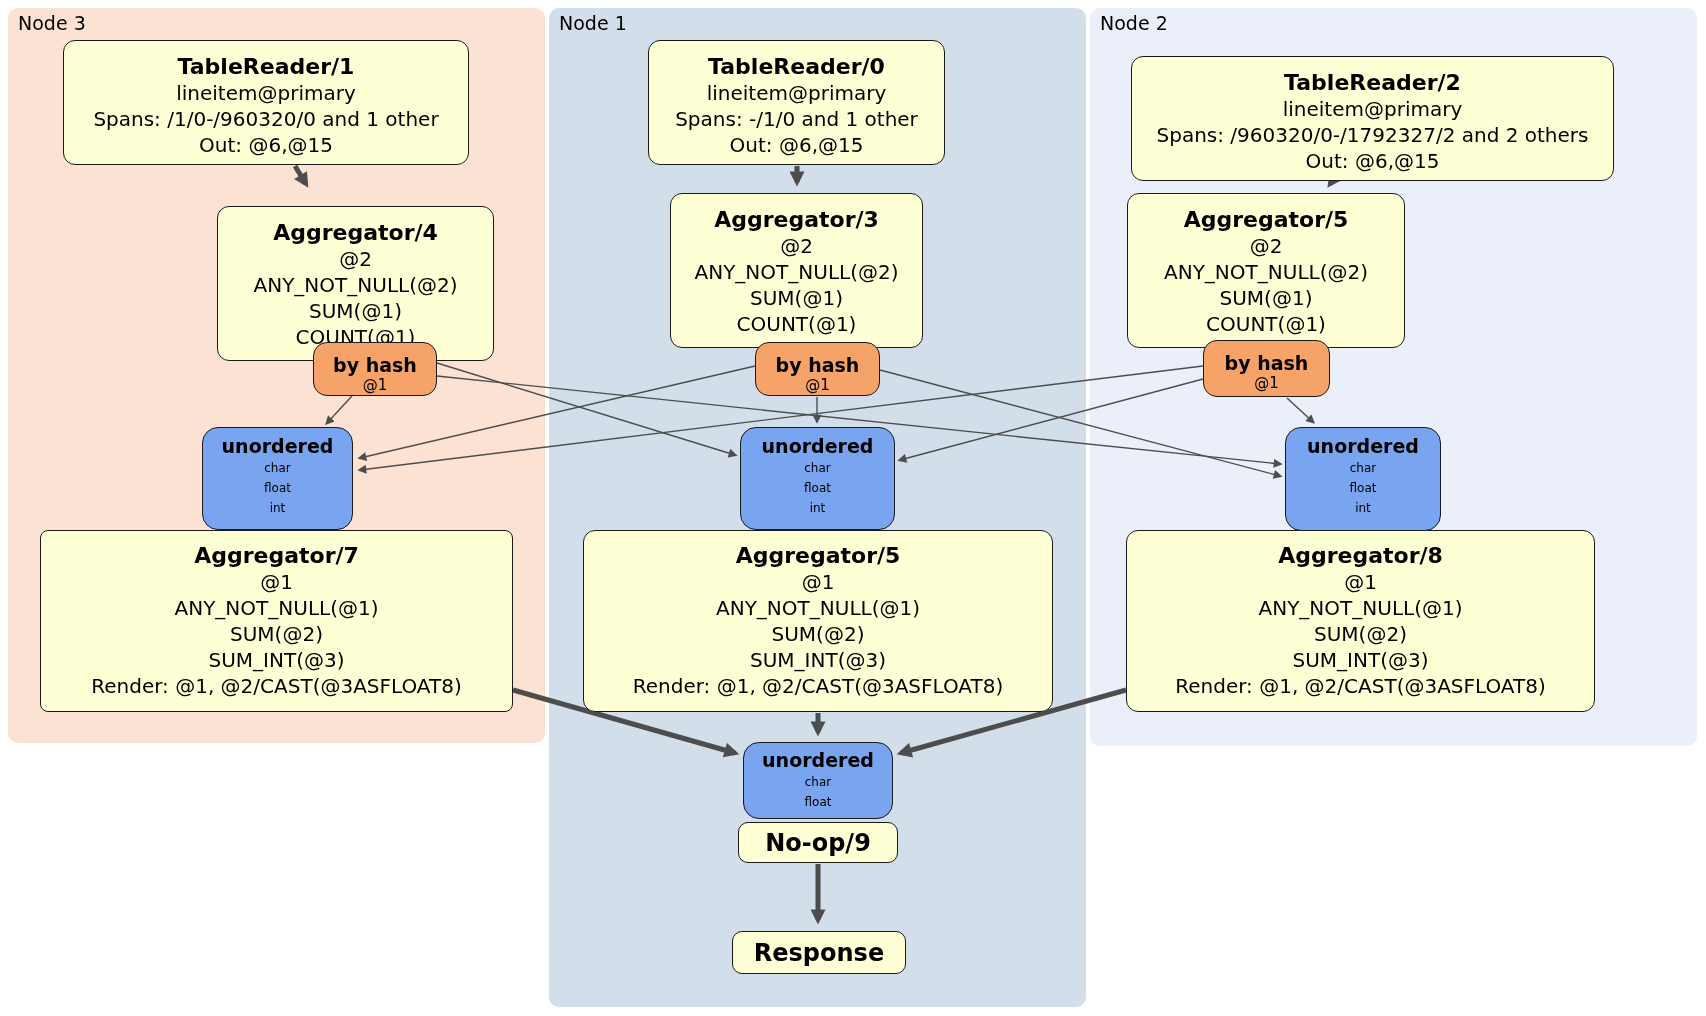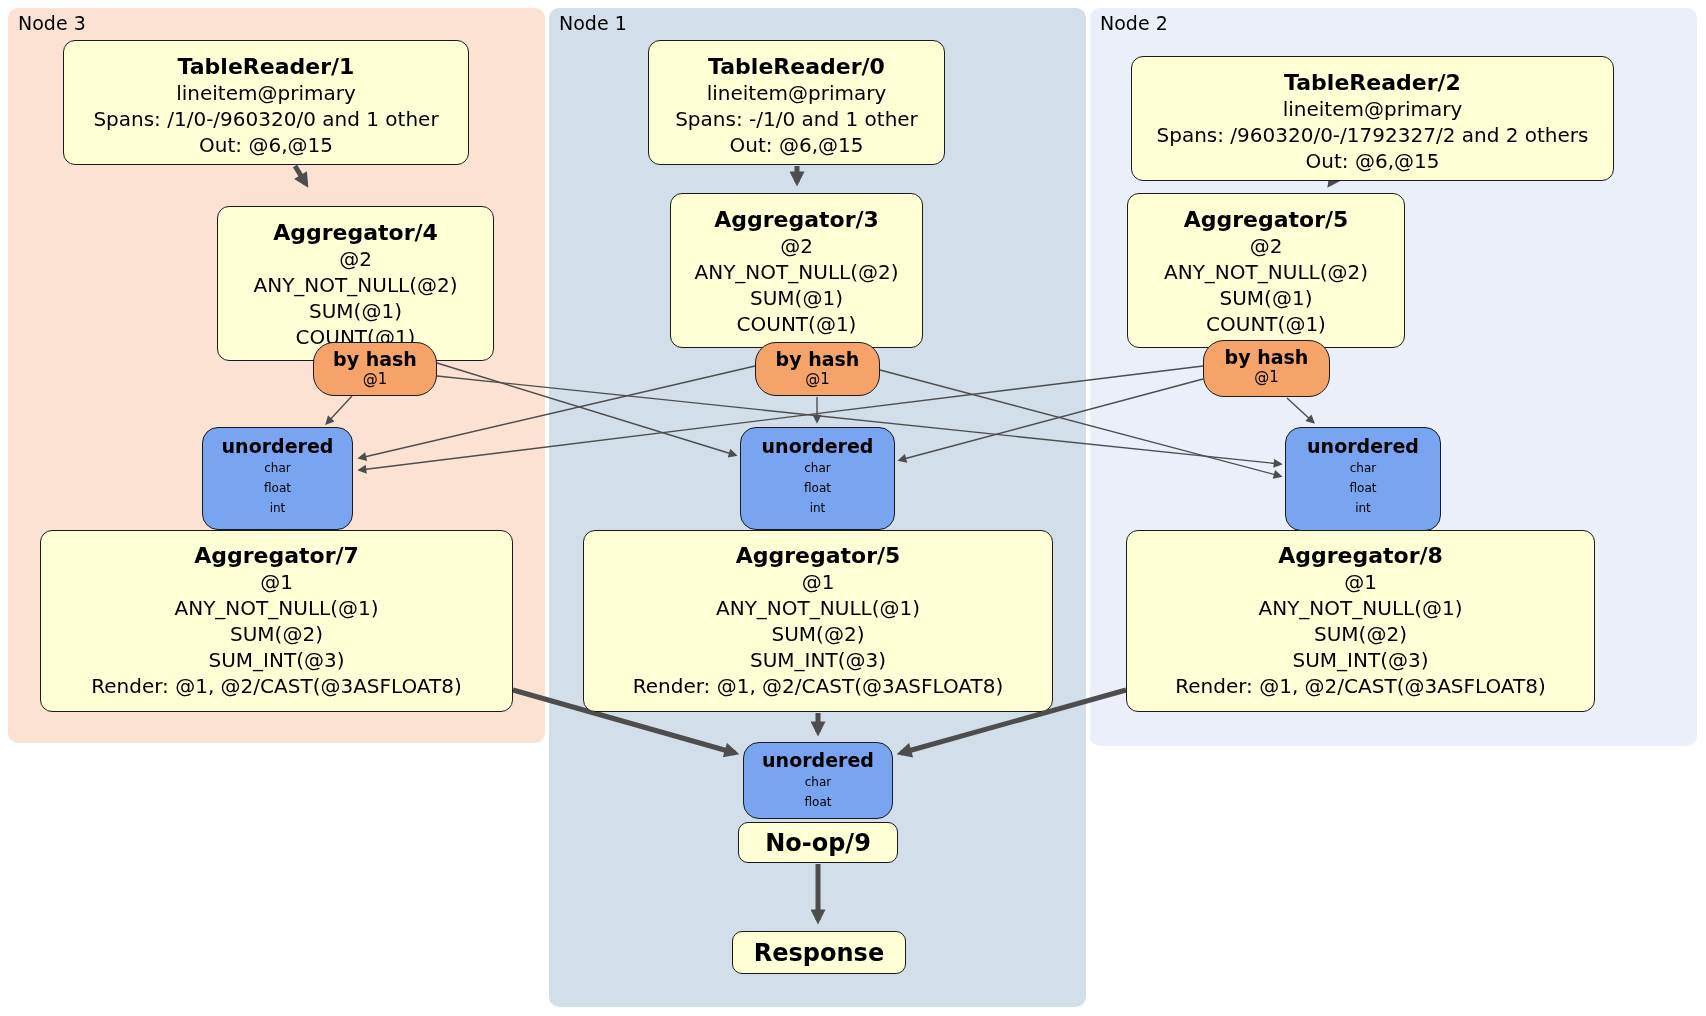--- a/index.html
+++ b/index.html
@@ -12,22 +12,22 @@
   svg.edges { position:absolute; left:0; top:0; z-index:1; }
   .op {
     position:absolute; background:#ffffd6; border:1.6px solid #1a1a1a;
     border-radius:12px; text-align:center; box-sizing:border-box;
     padding-top:12px; z-index:2;
   }
   .op .title { font-weight:700; font-size:22px; line-height:27px; white-space:nowrap; }
   .op .line  { font-size:20px; line-height:26px; white-space:nowrap; }
   .router {
     position:absolute; background:#f5a369; border:1.6px solid #1a1a1a;
-    border-radius:21px; text-align:center; box-sizing:border-box;
-    padding-top:6px; z-index:3;
+    border-radius:14px; text-align:center; box-sizing:border-box;
+    padding-top:12px; z-index:3;
   }
   .router .title { font-weight:700; font-size:19px; line-height:21px; }
   .router .line  { font-size:15px; line-height:18px; }
   .sync {
     position:absolute; background:#79a4f0; border:1.6px solid #1a1a1a;
     border-radius:16px; text-align:center; box-sizing:border-box;
     padding-top:6px; z-index:3;
   }
   .sync .title { font-weight:700; font-size:19px; line-height:24px; }
   .sync .line  { font-size:12px; line-height:20px; }
@@ -101,21 +101,21 @@
     <div class="line">@1</div>
   </div>
 
   <div class="sync" style="left:202px; top:427px; width:151px; height:103px;">
     <div class="title">unordered</div>
     <div class="line">char</div>
     <div class="line">float</div>
     <div class="line">int</div>
   </div>
 
-  <div class="op" style="left:40px; top:530px; width:473px; height:182px; padding-top:11px;">
+  <div class="op" style="left:40px; top:530px; width:473px; height:182px; padding-top:11px;border-radius:8px;">
     <div class="title">Aggregator/7</div>
     <div class="line">@1</div>
     <div class="line">ANY_NOT_NULL(@1)</div>
     <div class="line">SUM(@2)</div>
     <div class="line">SUM_INT(@3)</div>
     <div class="line">Render: @1, @2/CAST(@3ASFLOAT8)</div>
   </div>
 
   <div class="op" style="left:648px; top:40px; width:297px; height:125px;">
     <div class="title">TableReader/0</div>

